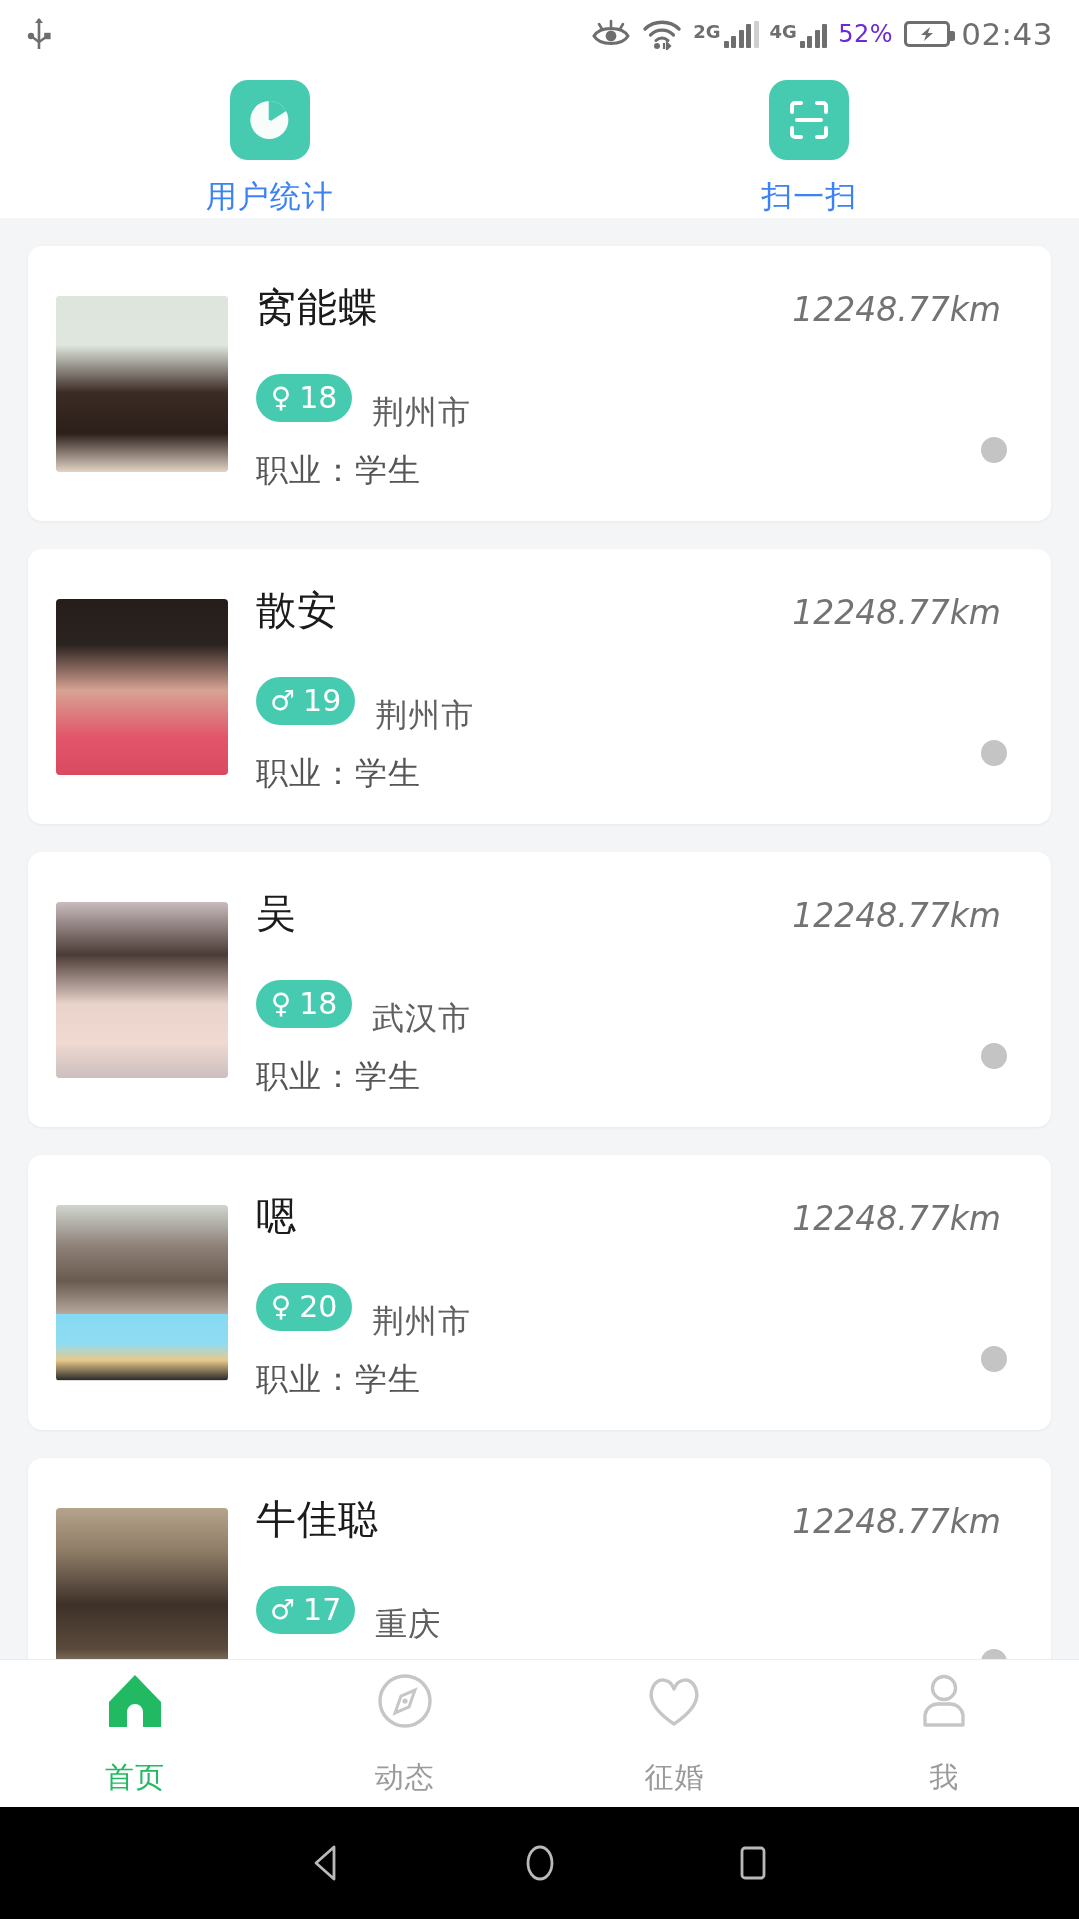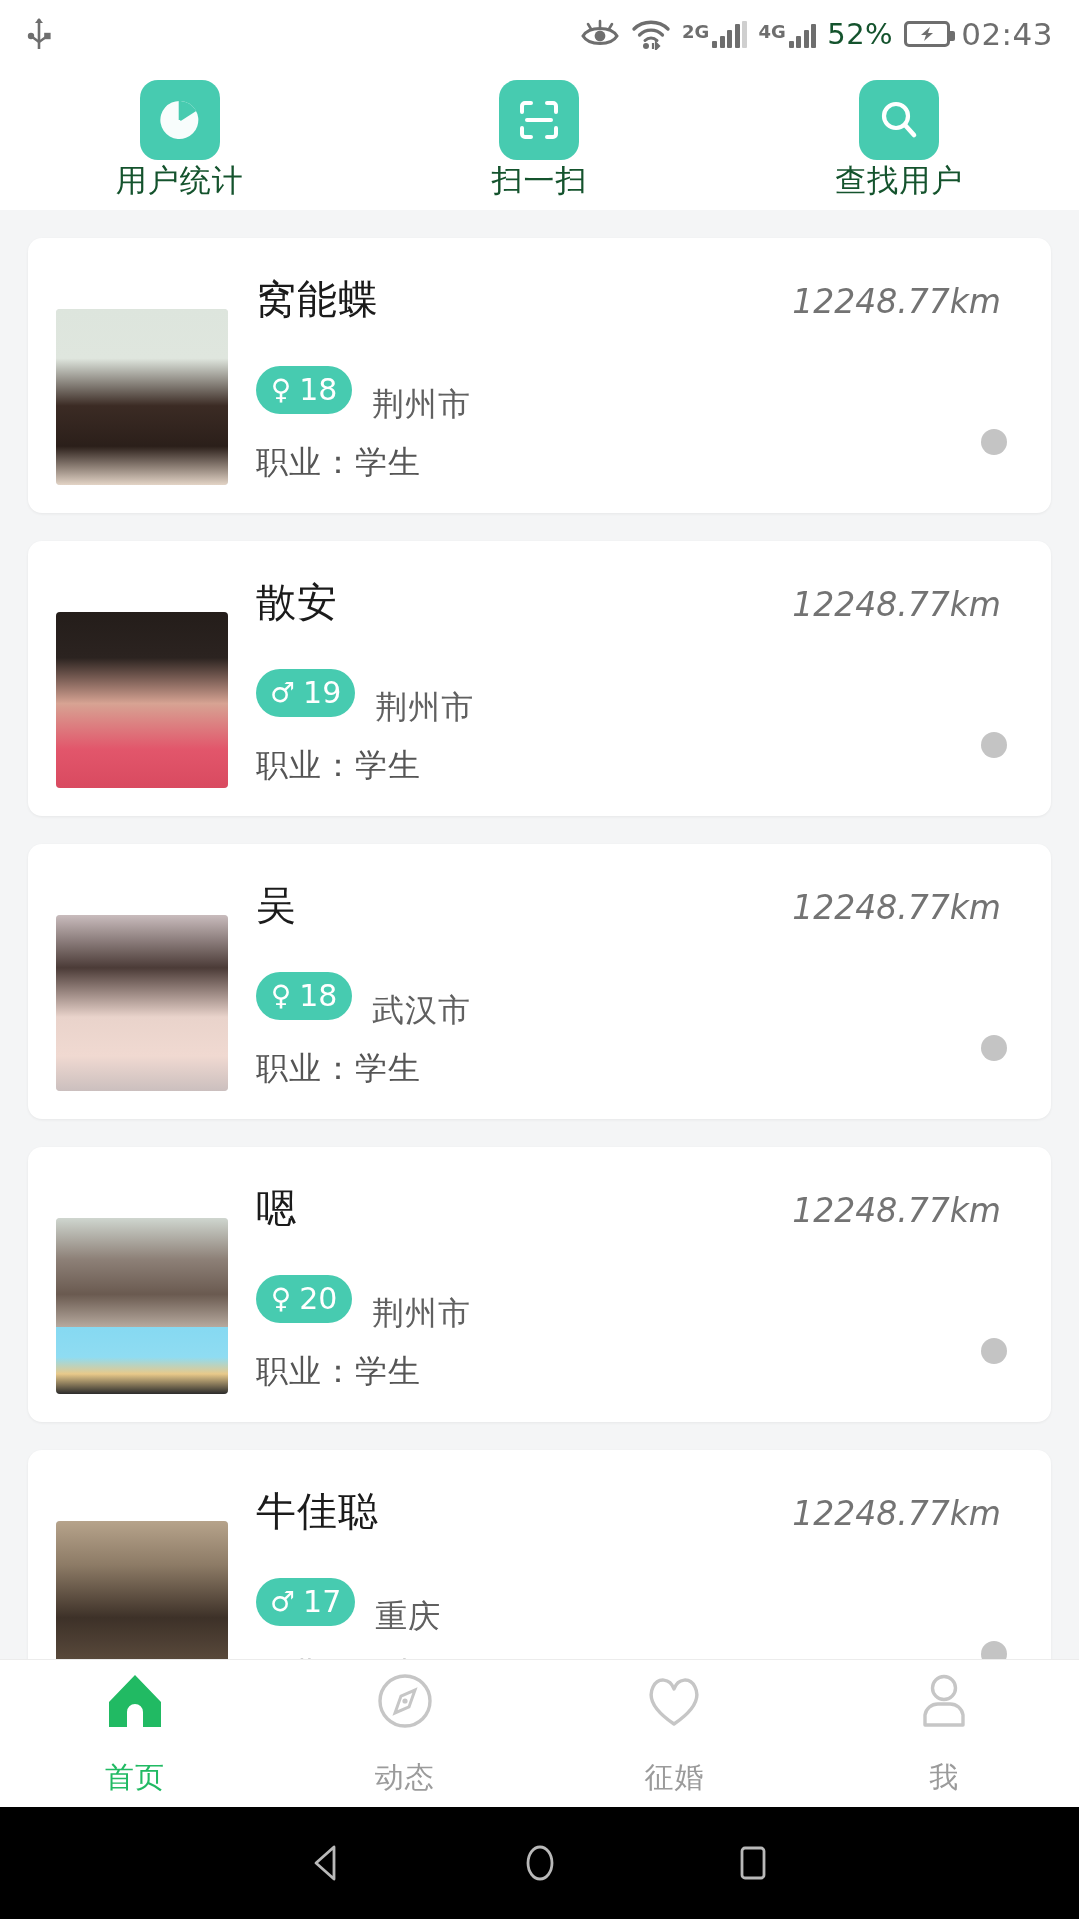--- a/index.html
+++ b/index.html
@@ -33,21 +33,21 @@
     font-size: 18px; line-height: 1; font-weight: 600;
     align-self: flex-start; margin-top: 2px; color: #6e6e6e; text-align: right;
   }
   .bars { display: flex; align-items: flex-end; gap: 2.5px; height: 27px; }
   .bars i { display: block; width: 5px; background: #6e6e6e; border-radius: 1px; }
   .bars i:nth-child(1) { height: 7px; }
   .bars i:nth-child(2) { height: 12px; }
   .bars i:nth-child(3) { height: 18px; }
   .bars i:nth-child(4) { height: 24px; }
   .bars i.dim { background: #cfcfcf; height: 27px; }
-  .sb-batt-pct { font-size: 29px; line-height: 1; color: #14532d; letter-spacing: .5px; }
+  .sb-batt-pct { font-size: 24px; line-height: 1; color: #6d28d9; letter-spacing: .5px; }
   .sb-battery {
     width: 46px; height: 26px; border: 3px solid #6e6e6e; border-radius: 5px;
     position: relative; display: flex; align-items: center; justify-content: center;
   }
   .sb-battery::after {
     content: ""; position: absolute; right: -8px; top: 7px;
     width: 5px; height: 10px; background: #6e6e6e; border-radius: 0 2px 2px 0;
   }
   .sb-clock { font-size: 31px; line-height: 1; color: #6e6e6e; letter-spacing: .5px; }
 
@@ -60,35 +60,35 @@
   }
   .quick-item {
     width: 200px; display: flex; flex-direction: column; align-items: center;
   }
   .quick-tile {
     width: 80px; height: 80px; border-radius: 18px;
     background: #47cbb0;
     display: flex; align-items: center; justify-content: center;
   }
   .quick-label {
-    font-size: 31px; color: #14532d; letter-spacing: 1px;
+    margin-top: 16px; font-size: 31px; color: #3b82f6; letter-spacing: 1px;
   }
 
   
   .listwrap {
     flex: 1 1 auto; position: relative; overflow: hidden;
     background: #f4f5f6;
     padding: 28px 0 0 0;
   }
   .card {
     background: #ffffff;
     margin: 0 28px 28px 28px;
     border-radius: 14px;
     box-shadow: 0 1px 3px rgba(0,0,0,0.06);
-    display: flex; align-items: flex-end;
+    display: flex; align-items: center;
     padding: 28px 24px 28px 28px;
     position: relative;
     min-height: 232px;
   }
   .avatar {
     width: 172px; height: 176px; flex: 0 0 172px;
     border-radius: 4px; overflow: hidden;
     position: relative; background: #ddd;
     display: flex; flex-direction: column;
   }
@@ -225,29 +225,20 @@
           <path d="M6 15 L6 9 A3 3 0 0 1 9 6 L15 6" stroke="#ffffff" stroke-width="4" fill="none" stroke-linecap="round"></path>
           <path d="M31 6 L37 6 A3 3 0 0 1 40 9 L40 15" stroke="#ffffff" stroke-width="4" fill="none" stroke-linecap="round"></path>
           <path d="M6 31 L6 37 A3 3 0 0 0 9 40 L15 40" stroke="#ffffff" stroke-width="4" fill="none" stroke-linecap="round"></path>
           <path d="M31 40 L37 40 A3 3 0 0 0 40 37 L40 31" stroke="#ffffff" stroke-width="4" fill="none" stroke-linecap="round"></path>
           <rect x="9" y="21" width="28" height="4" rx="2" fill="#ffffff"></rect>
         </svg>
       </div>
       <div class="quick-label">扫一扫</div>
     </div>
 
-    <div class="quick-item">
-      <div class="quick-tile">
-        <svg width="46" height="46" viewBox="0 0 46 46">
-          <circle cx="20" cy="19" r="12" stroke="#ffffff" stroke-width="4.2" fill="none"></circle>
-          <path d="M29 28 L38 38" stroke="#ffffff" stroke-width="4.6" fill="none" stroke-linecap="round"></path>
-        </svg>
-      </div>
-      <div class="quick-label">查找用户</div>
-    </div>
 
   </div>
 
   <div class="listwrap">
 
     <div class="card">
       <div class="avatar">
         <div class="ph" style="background:linear-gradient(180deg,#dde5dd 0%,#dfe6de 28%,#3b2b24 55%,#2b1f1a 78%,#e3d4c6 100%)"></div>
       </div>
       <div class="info">

